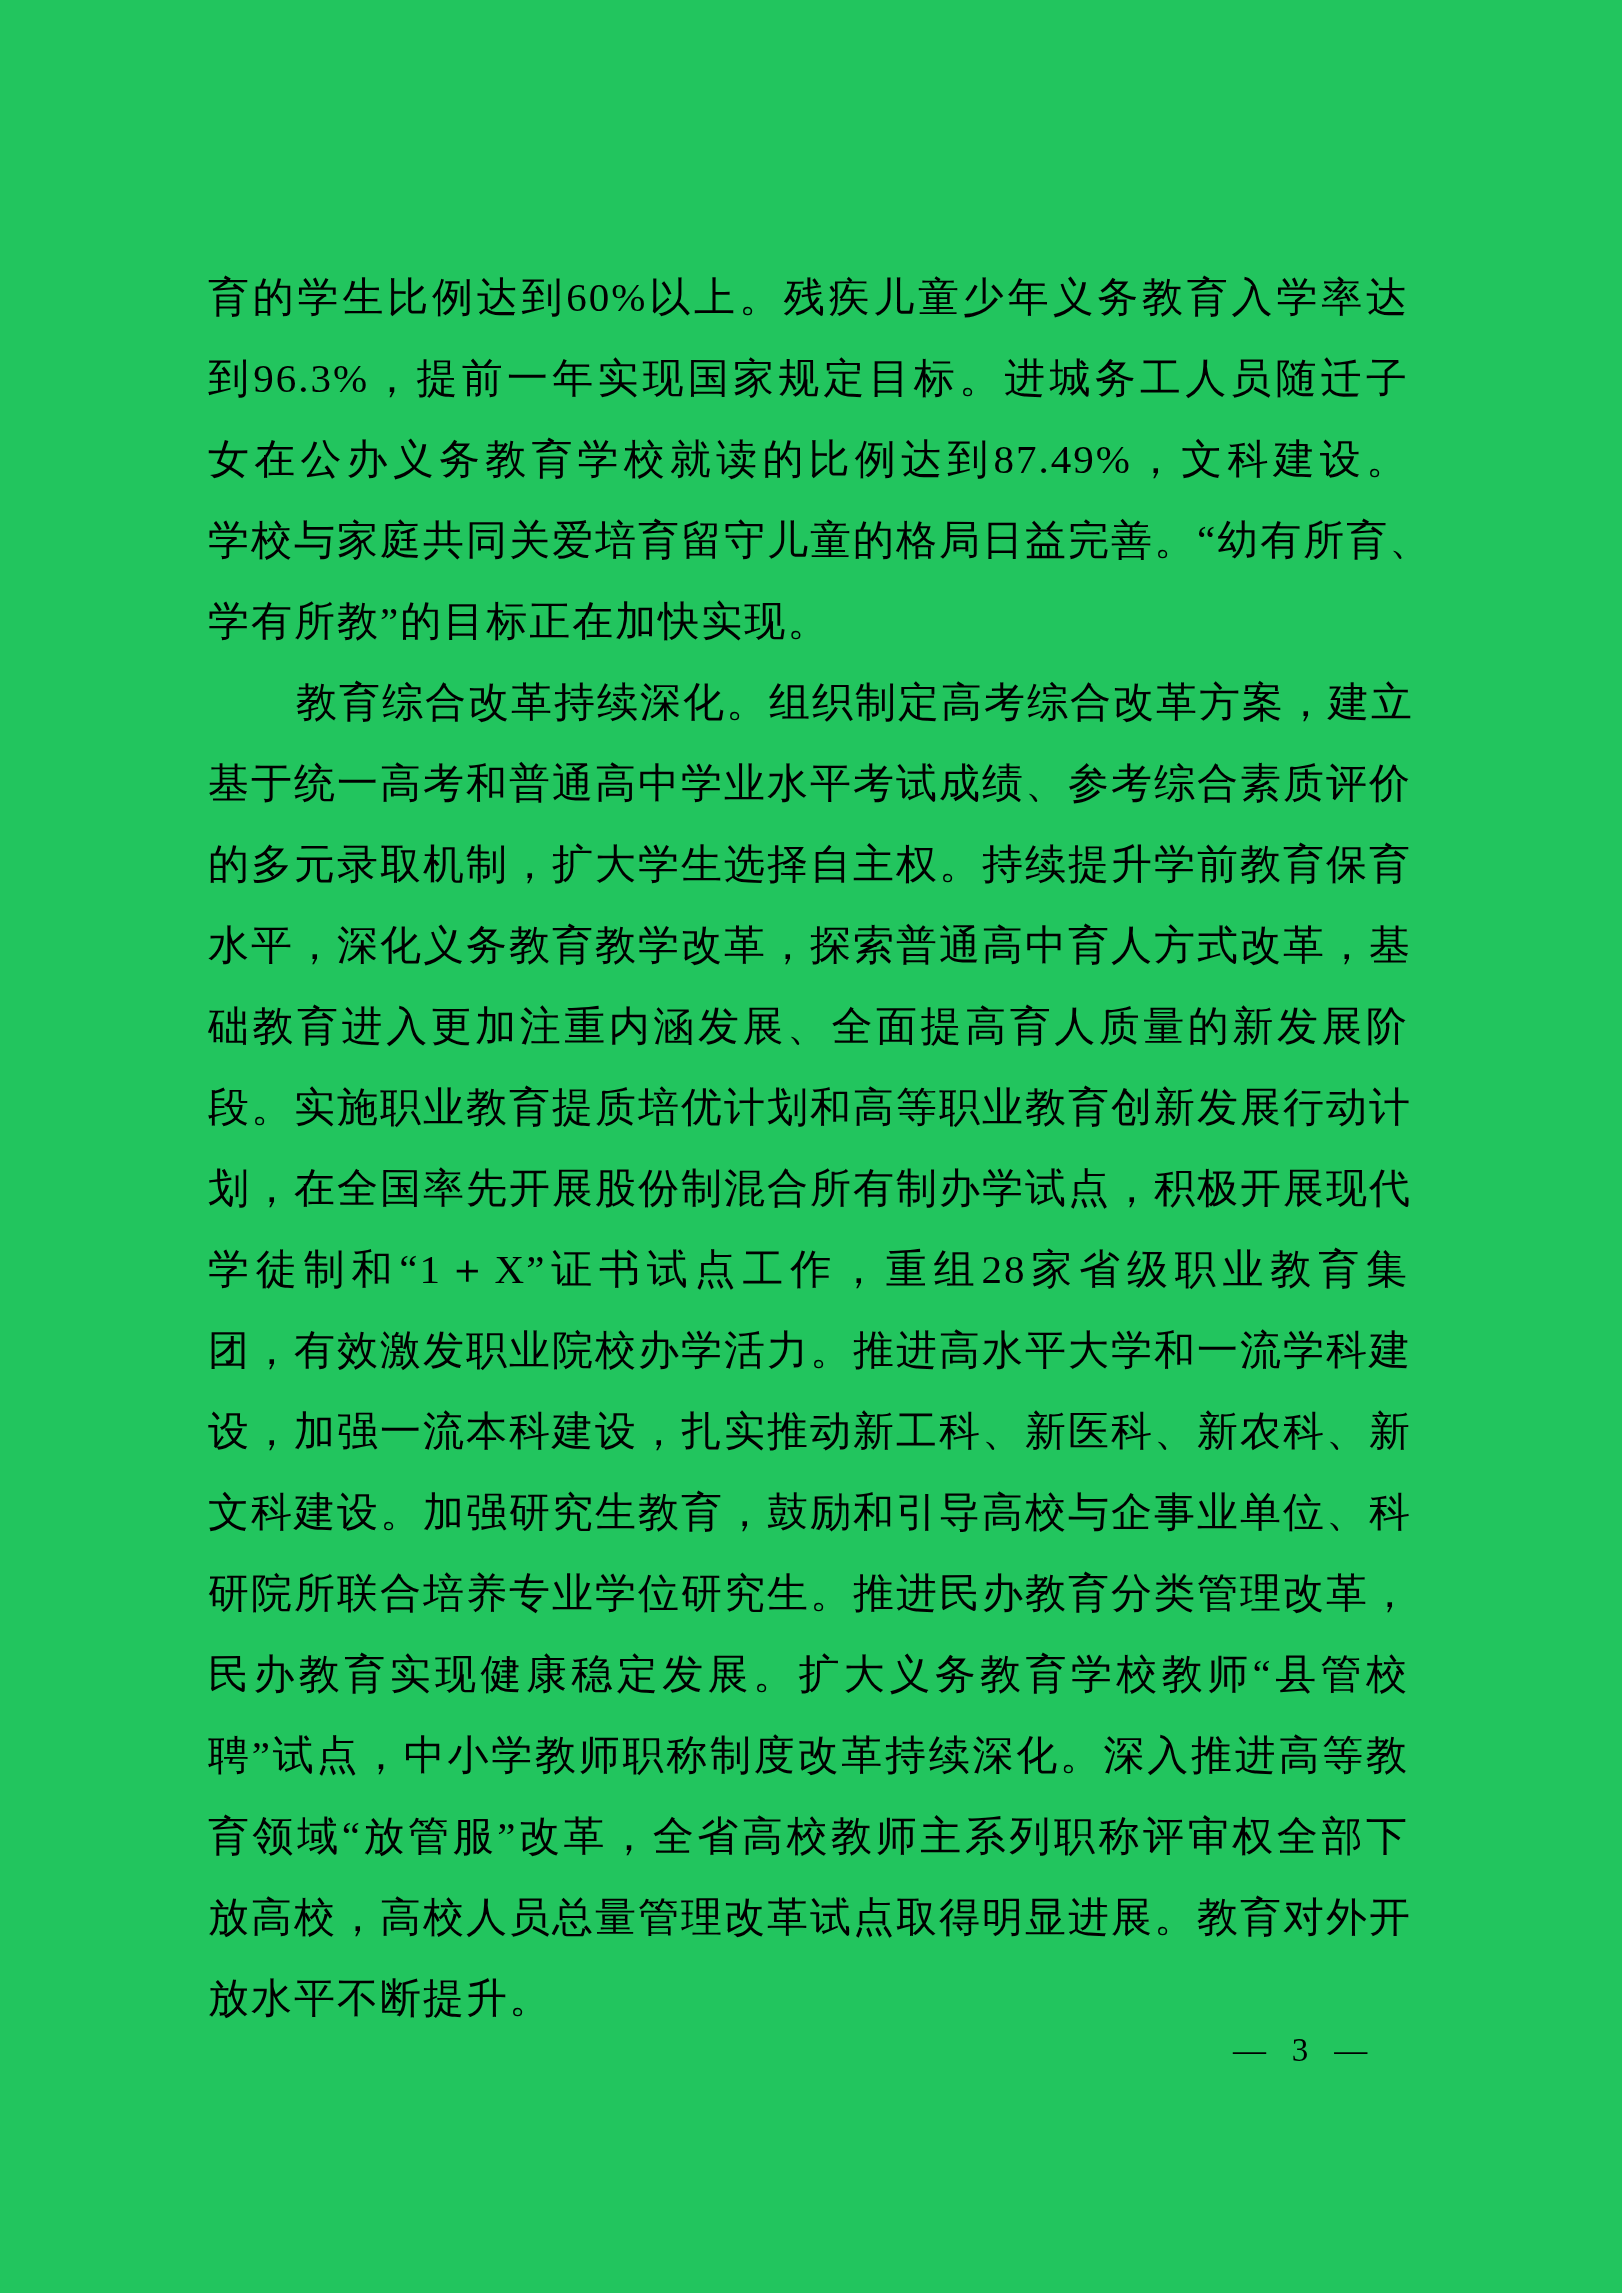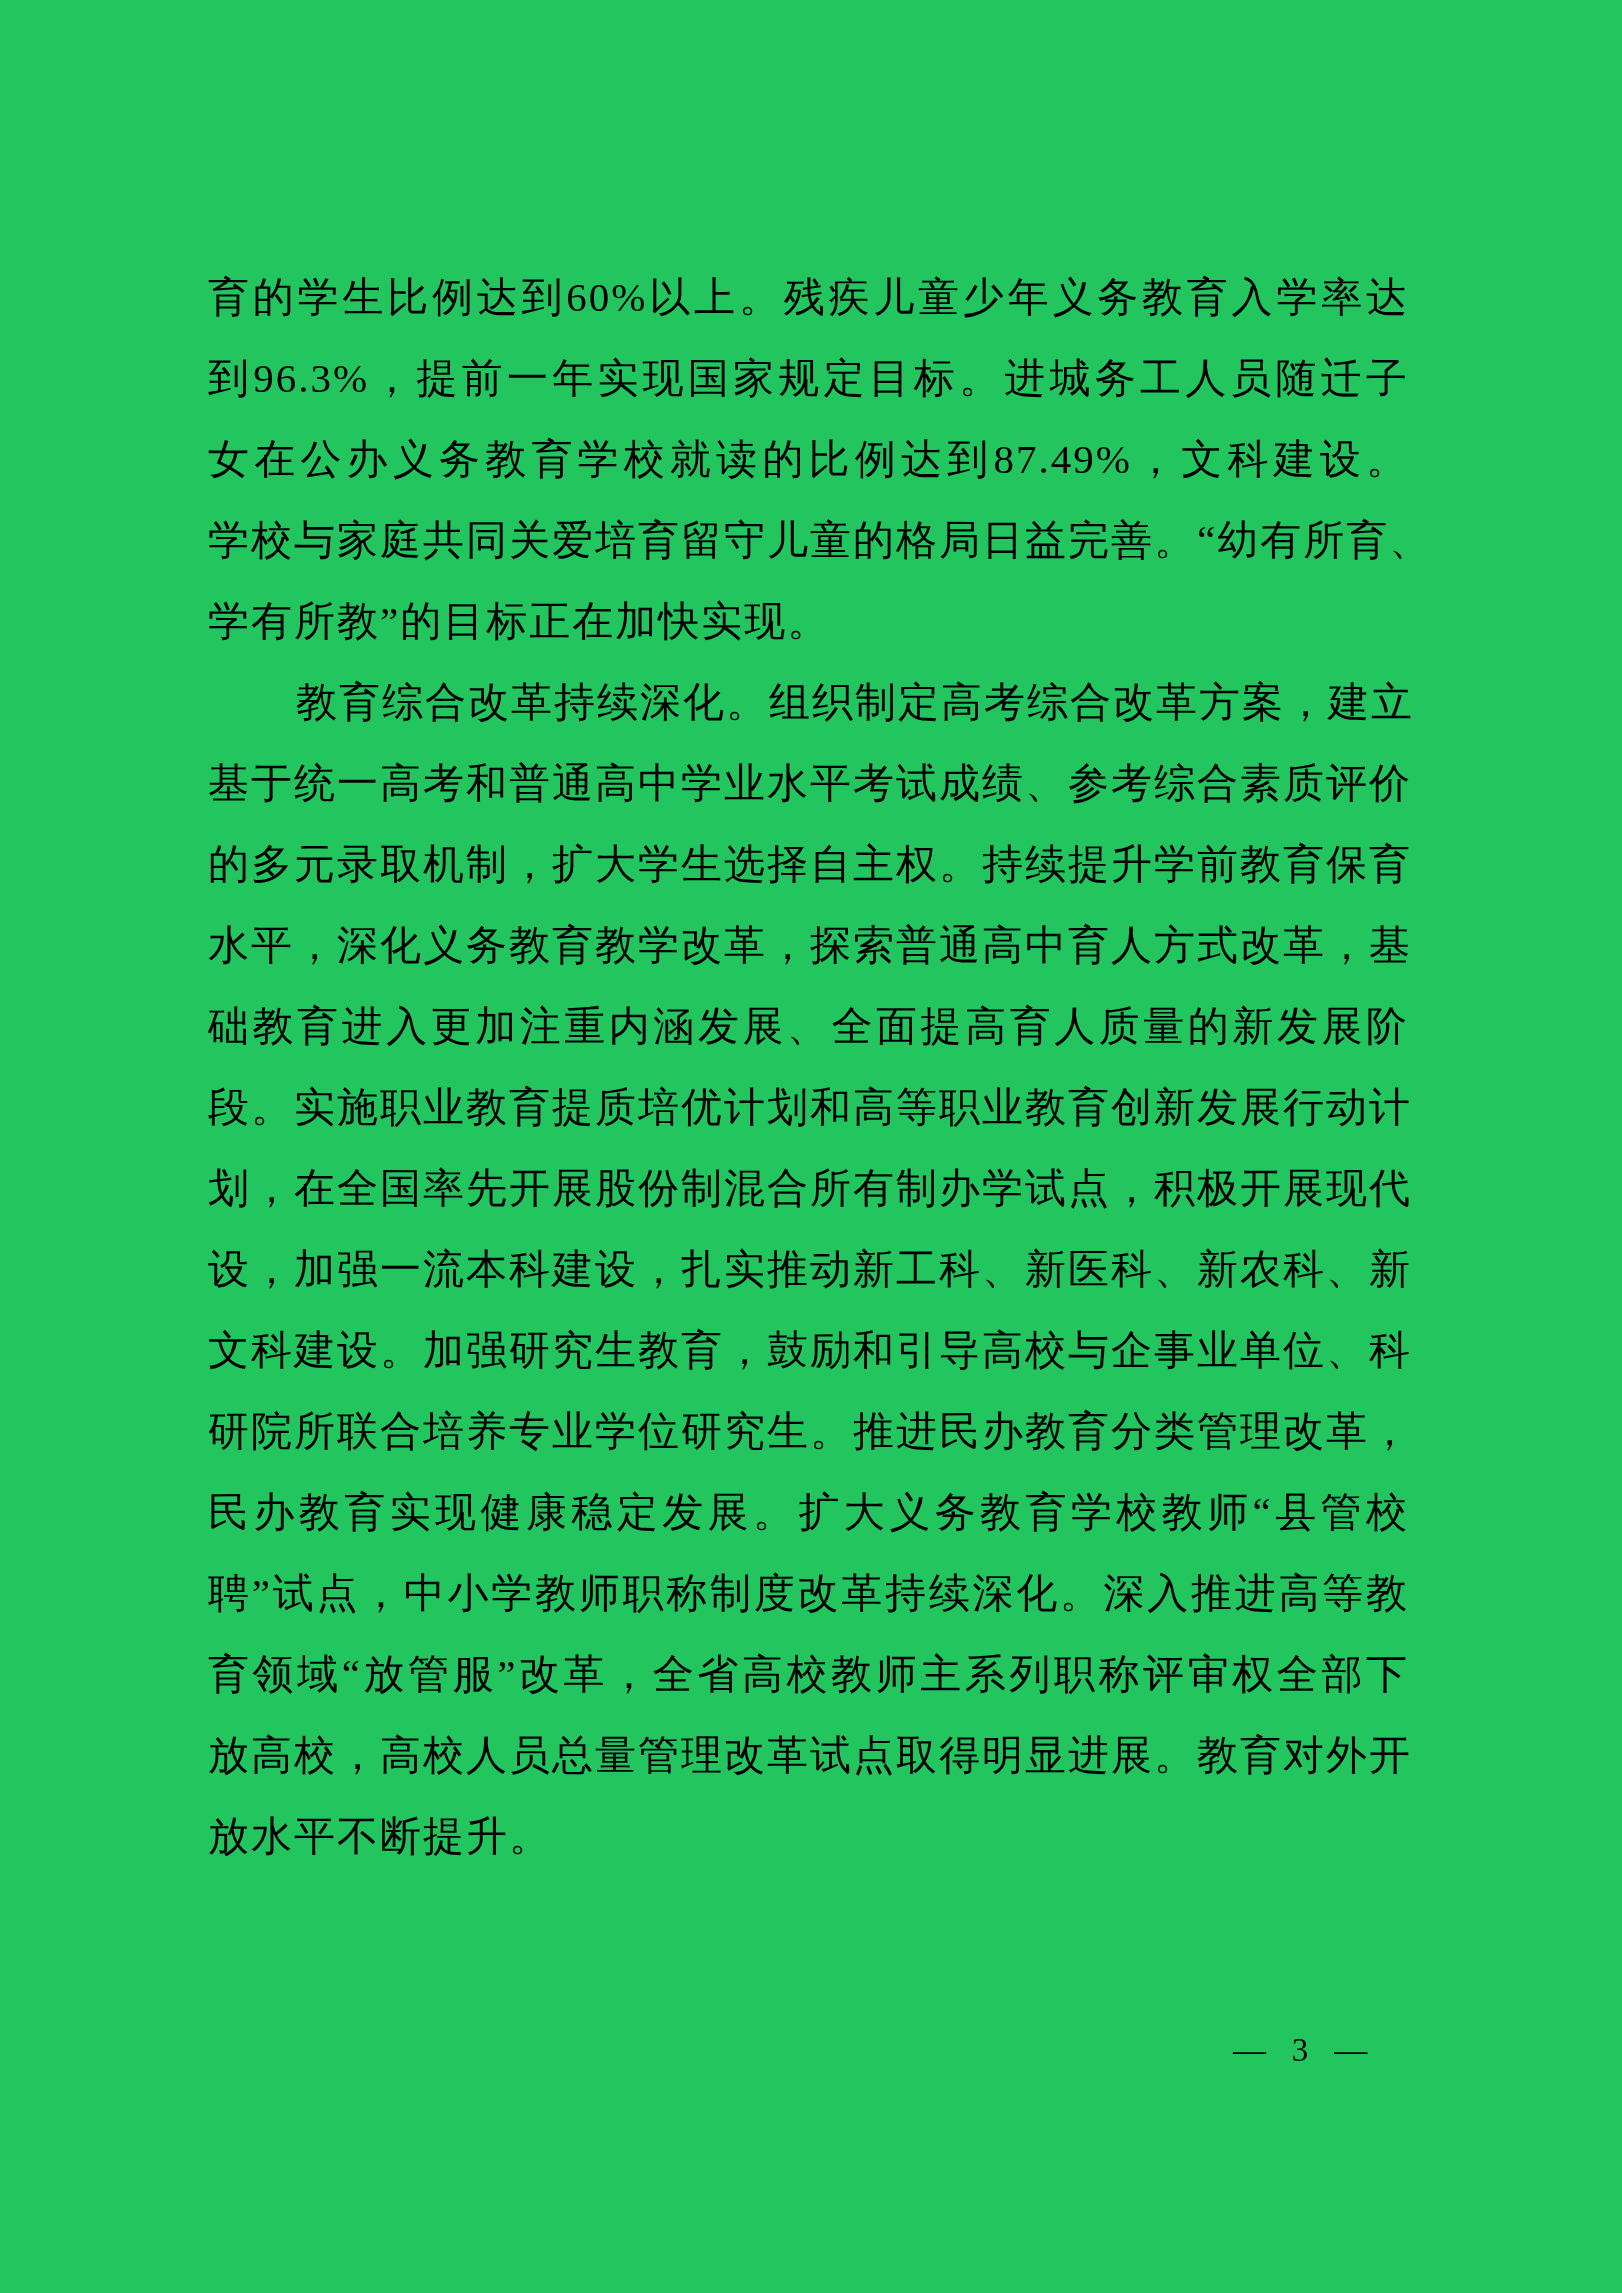--- a/index.html
+++ b/index.html
@@ -60,20 +60,22 @@
     <div class="line">女在公办义务教育学校就读的比例达到87.49%，文科建设。</div>
     <div class="line">学校与家庭共同关爱培育留守儿童的格局日益完善。“幼有所育、</div>
     <div class="line para-end">学有所教”的目标正在加快实现。</div>
     <div class="line indent">教育综合改革持续深化。组织制定高考综合改革方案，建立</div>
     <div class="line">基于统一高考和普通高中学业水平考试成绩、参考综合素质评价</div>
     <div class="line">的多元录取机制，扩大学生选择自主权。持续提升学前教育保育</div>
     <div class="line">水平，深化义务教育教学改革，探索普通高中育人方式改革，基</div>
     <div class="line">础教育进入更加注重内涵发展、全面提高育人质量的新发展阶</div>
     <div class="line">段。实施职业教育提质培优计划和高等职业教育创新发展行动计</div>
     <div class="line">划，在全国率先开展股份制混合所有制办学试点，积极开展现代</div>
+    <div class="line">学徒制和“1＋X”证书试点工作，重组28家省级职业教育集</div>
+    <div class="line">团，有效激发职业院校办学活力。推进高水平大学和一流学科建</div>
     <div class="line">设，加强一流本科建设，扎实推动新工科、新医科、新农科、新</div>
     <div class="line">文科建设。加强研究生教育，鼓励和引导高校与企事业单位、科</div>
     <div class="line">研院所联合培养专业学位研究生。推进民办教育分类管理改革，</div>
     <div class="line">民办教育实现健康稳定发展。扩大义务教育学校教师“县管校</div>
     <div class="line">聘”试点，中小学教师职称制度改革持续深化。深入推进高等教</div>
     <div class="line">育领域“放管服”改革，全省高校教师主系列职称评审权全部下</div>
     <div class="line">放高校，高校人员总量管理改革试点取得明显进展。教育对外开</div>
     <div class="line para-end">放水平不断提升。</div>
   </div>
 

